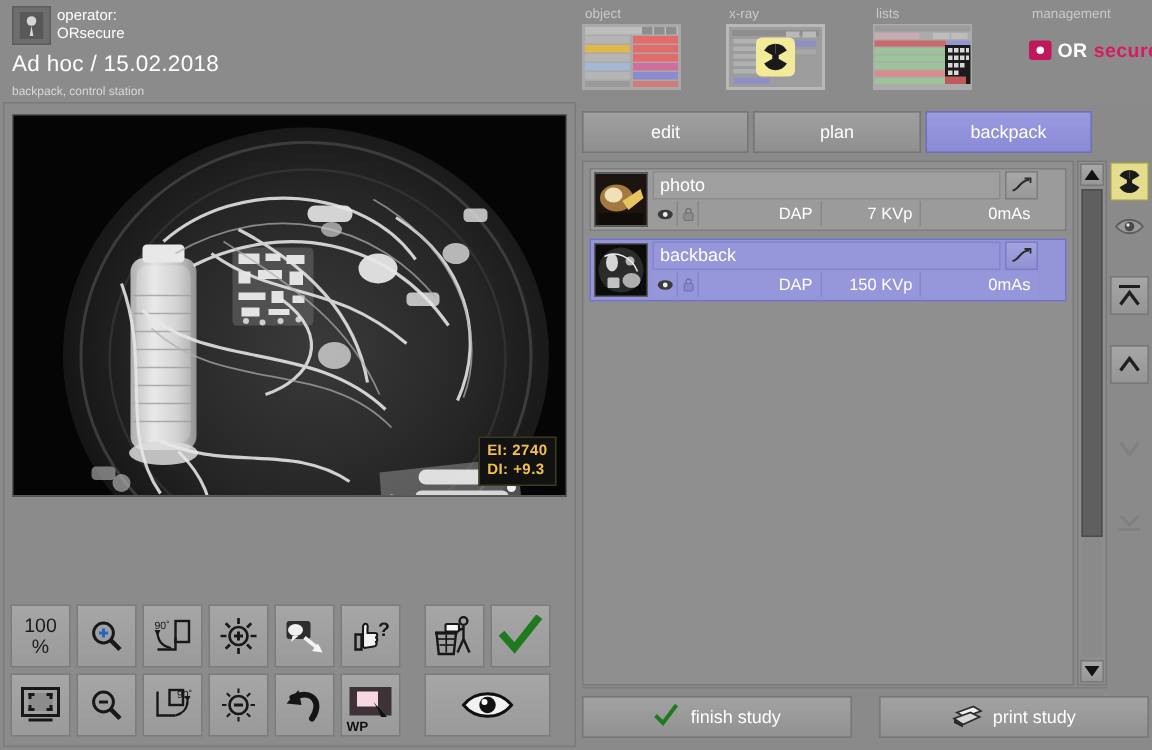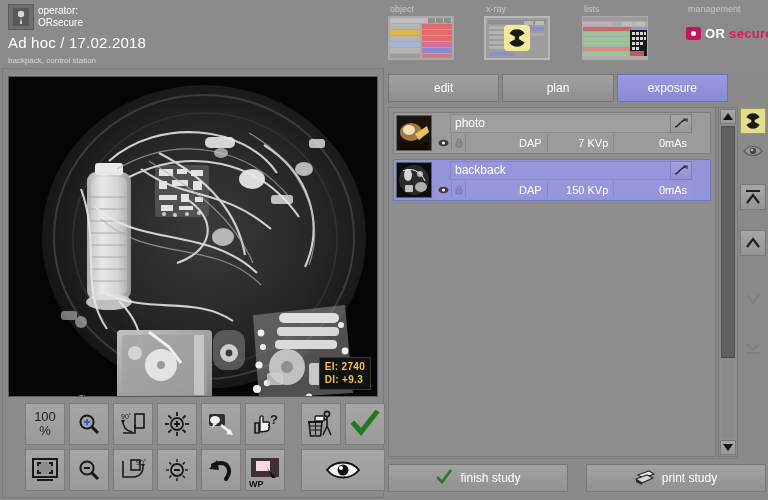--- a/index.html
+++ b/index.html
@@ -50,35 +50,35 @@
   .logo-dot { width: 5px; height: 5px; background: #ffffff; border-radius: 50%; }
   .logo-or { font-size: 13px; color: #ffffff; font-weight: bold; letter-spacing: .3px; }
   .logo-secure { font-size: 13px; color: #d81b60; font-weight: bold; letter-spacing: .3px; }
 
   
   .left-panel {
     position: absolute; left: 2px; top: 68px; width: 382px; height: 430px;
     background: #8b8b8b; border: 1px solid #7a7a7a;
   }
   .img-frame {
-    position: absolute; left: 5px; top: 7px; width: 370px; height: 321px;
+    position: absolute; left: 5px; top: 7px; width: 370px; height: 255px;
     background: #0a0a0a; border: 1px solid #5a5a5a; overflow: hidden;
   }
   .xray-canvas { position: absolute; inset: 0; }
 
   .ei-box {
     position: absolute; right: 6px; bottom: 6px;
     background: #121212; border: 1px solid #3a3a20;
     padding: 2px 5px 3px 5px;
     font-size: 10px; color: #f2c14e; line-height: 13px; font-weight: bold;
     letter-spacing: .3px;
   }
 
   
-  .toolbar { position: absolute; left: 22px; top: 334px; width: 372px; height: 92px; }
+  .toolbar { position: absolute; left: 4px; top: 334px; width: 372px; height: 92px; }
   .tool-row { position: absolute; left: 0; width: 372px; height: 44px; display: flex; gap: 4px; }
   .tool-row.r1 { top: 0; }
   .tool-row.r2 { top: 46px; }
   .tbtn {
     width: 40px; height: 42px;
     background: linear-gradient(#a6a6a6,#9a9a9a);
     border: 1px solid #7c7c7c;
     display: flex; align-items: center; justify-content: center;
     position: relative;
   }
@@ -114,21 +114,21 @@
   .study-row .bg { position: absolute; inset: 0; border: 1px solid #7d7d7d; background: #9b9b9b; }
   .study-row.sel .bg { background: #9494d8; border: 1px solid #7373c4; }
 
   .row-thumb {
     position: absolute; left: 3px; top: 3px; width: 36px; height: 36px;
     background: #111; border: 1px solid #5d5d5d; overflow: hidden;
   }
   .row-name {
     position: absolute; left: 42px; top: 2px; width: 232px; height: 19px;
     background: #9f9f9f; border: 1px solid #8b8b8b;
-    color: #ffffff; font-size: 12px; padding-left: 4px; line-height: 17px; margin-left: 15px;
+    color: #ffffff; font-size: 12px; padding-left: 4px; line-height: 17px;
   }
   .study-row.sel .row-name { background: #9696da; border-color: #8484cf; }
   .row-edit {
     position: absolute; left: 277px; top: 2px; width: 22px; height: 19px;
     background: linear-gradient(#a8a8a8,#989898); border: 1px solid #7d7d7d;
     display: flex; align-items: center; justify-content: center;
   }
   .study-row.sel .row-edit { background: linear-gradient(#a3a3de,#9292d4); border-color: #7b7bc8; }
   .row-meta {
     position: absolute; left: 42px; top: 22px; width: 257px; height: 17px;
@@ -190,21 +190,21 @@
           <circle cx="8" cy="6" r="3.2" fill="#d6d6d6"></circle>
           <path d="M8 9 L9.2 16 L6.8 16 Z" fill="#d6d6d6"></path>
         </svg>
       </div>
       <div class="op-text">
         <div>operator:</div>
         <div>ORsecure</div>
       </div>
     </div>
 
-    <div class="adhoc">Ad hoc / 17.02.2018</div>
+    <div class="adhoc">Ad hoc / 15.02.2018</div>
     <div class="substation">backpack, control station</div>
 
     <div class="mod mod-object">
       <div class="mod-label">object</div>
       <div class="mod-thumb">
         <svg width="66" height="44" viewBox="0 0 66 44">
           <rect width="66" height="44" fill="#a9a9a9"></rect>
           <rect x="2" y="2" width="62" height="5" fill="#bdbdbd"></rect>
           <rect x="40" y="2" width="7" height="5" fill="#8e8e8e"></rect>
           <rect x="48" y="2" width="7" height="5" fill="#8e8e8e"></rect>
@@ -643,21 +643,21 @@
         </div>
       </div>
     </div>
   </div>
 
   <div class="right-panel">
 
     <div class="tabs">
       <div class="tab">edit</div>
       <div class="tab">plan</div>
-      <div class="tab active">exposure</div>
+      <div class="tab active">backpack</div>
     </div>
 
     <div class="list-panel">
 
       <div class="study-row">
         <div class="bg"></div>
         <div class="row-thumb">
           <svg width="34" height="34" viewBox="0 0 34 34">
             <rect width="34" height="34" fill="#1b1410"></rect>
             <ellipse cx="14" cy="16" rx="11" ry="9" fill="#b88b4a" opacity=".85"></ellipse>

